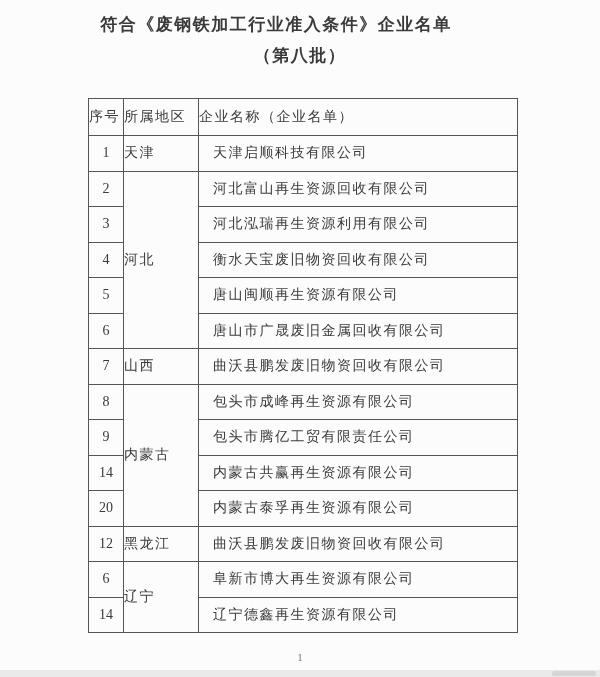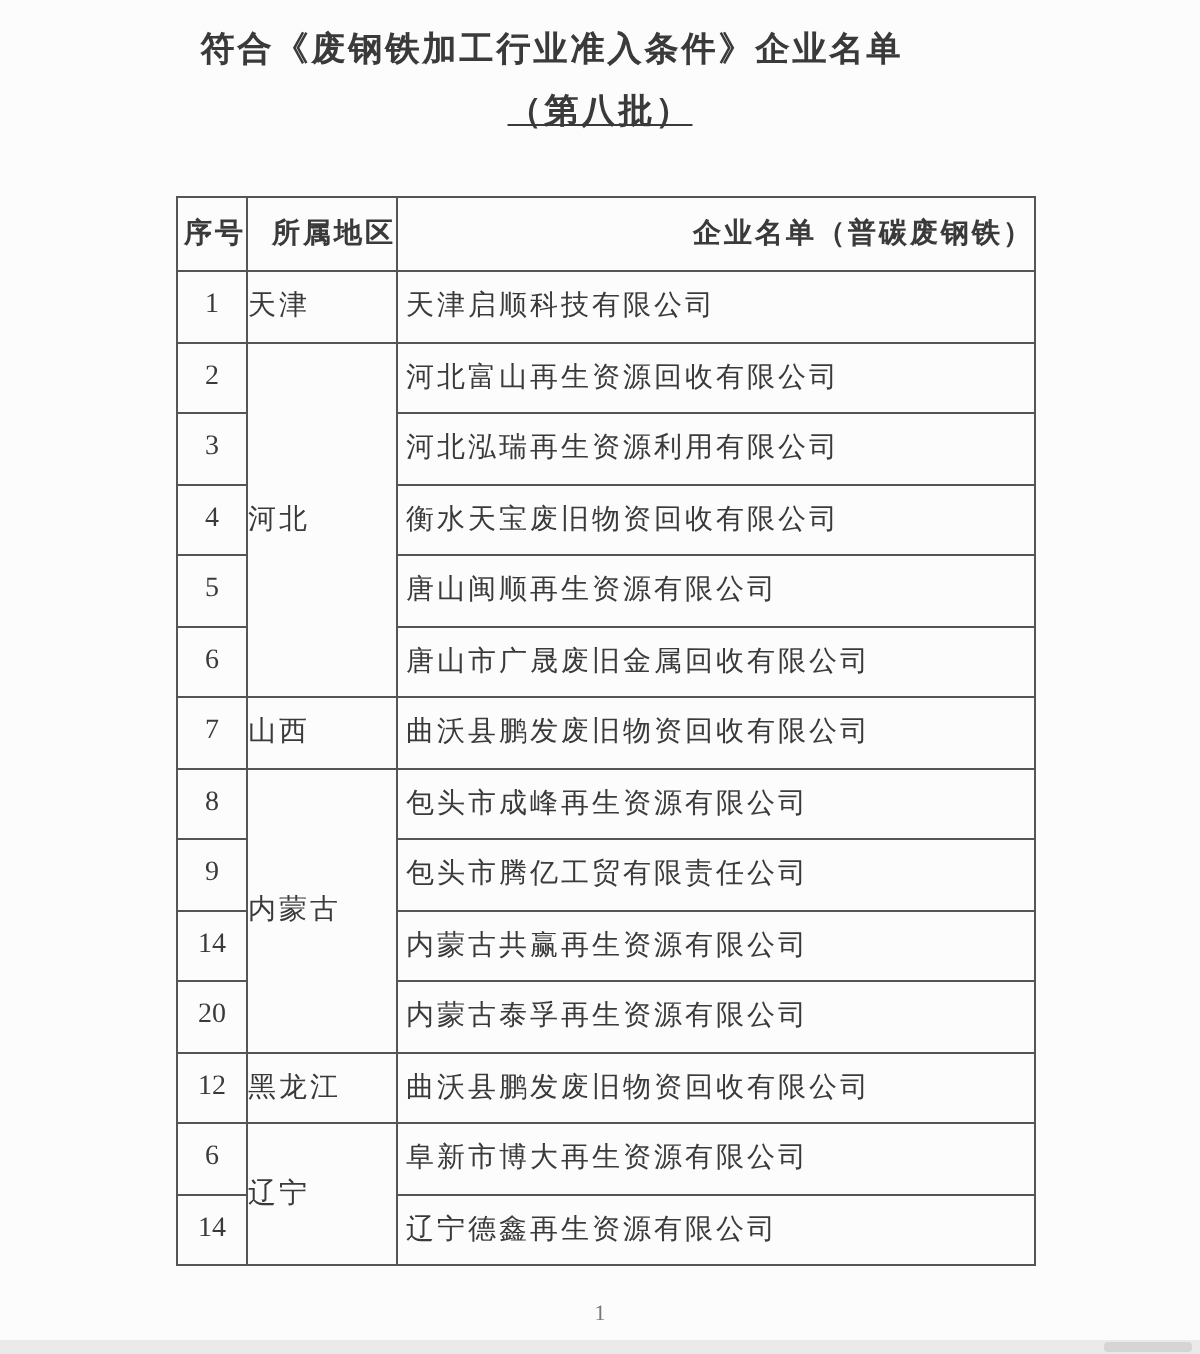--- a/index.html
+++ b/index.html
@@ -21,52 +21,51 @@
     letter-spacing: 1.5px;
   }
   .doc-subtitle {
     position: absolute;
     top: 44px; left: 0;
     width: 600px;
     text-align: center;
     font-size: 17px;
     font-weight: bold;
     letter-spacing: 1.5px;
-    text-decoration: underline;
   }
   table.enterprise-table {
     position: absolute;
     left: 88px; top: 98px;
     width: 429px;
     border-collapse: collapse;
     table-layout: fixed;
   }
   .enterprise-table th, .enterprise-table td {
     border: 1px solid var(--border-color, #555);
     font-size: 14px;
     vertical-align: middle;
     letter-spacing: 1.5px;
     overflow: hidden;
     white-space: nowrap;
   }
   .enterprise-table th {
     height: 37px;
-    font-weight: bold;
-    text-align: right;
+    font-weight: normal;
+    text-align: left;
   }
   .enterprise-table tr.data-row { height: 35.5px; }
   .enterprise-table td.seq {
     text-align: center;
     letter-spacing: 0;
     font-size: 14px;
   }
   .enterprise-table td.region { }
   .enterprise-table td.company {
     text-align: left;
-    padding-left: 4px;
+    padding-left: 14px;
   }
   .page-number {
     position: absolute;
     top: 651px; left: 0;
     width: 600px;
     text-align: center;
     font-size: 11px;
     color: #777;
   }
   .bottom-bar {
@@ -92,21 +91,21 @@
 <table class="enterprise-table">
   <colgroup>
     <col style="width:35px">
     <col style="width:75px">
     <col style="width:319px">
   </colgroup>
   <thead>
     <tr>
       <th>序号</th>
       <th>所属地区</th>
-      <th>企业名单（普碳废钢铁）</th>
+      <th>企业名称（企业名单）</th>
     </tr>
   </thead>
   <tbody id="table-body">
       <tr class="data-row">
         <td class="seq">1</td>
         <td class="region" rowspan="1">天津</td>
         <td class="company">天津启顺科技有限公司</td>
       </tr>
       <tr class="data-row">
         <td class="seq">2</td>

